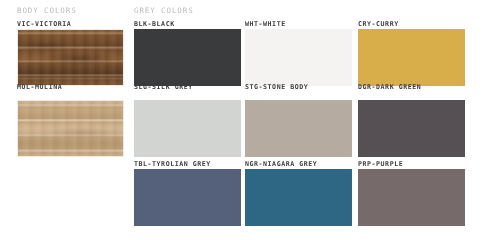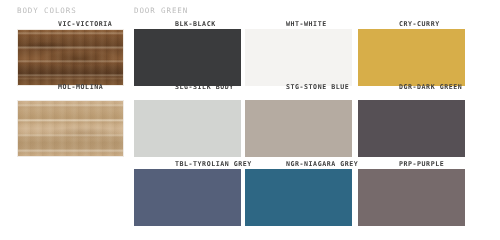--- a/index.html
+++ b/index.html
@@ -44,21 +44,20 @@
   }
 
   .swatch-label {
     font-size: 6.6px;
     letter-spacing: 0.55px;
     color: #3c3c3c;
     line-height: 9px;
     height: 9px;
     white-space: nowrap;
     font-weight: 700;
-    margin-left: 41px;
   }
 
   .swatch {
     width: 107px;
     height: 57px;
     box-sizing: border-box;
   }
   .swatch-wood {
     border: 1px solid #efeae4;
   }
@@ -144,37 +143,37 @@
     <div class="section-title slot-head">BODY COLORS</div>
 
     <div class="swatch-label slot-r1-lab">VIC-VICTORIA</div>
     <div class="swatch swatch-wood wood-vic slot-r1-sw"></div>
 
     <div class="swatch-label slot-r2-lab">MOL-MOLINA</div>
     <div class="swatch swatch-wood wood-mol slot-r2-sw"></div>
   </div>
 
   <div class="col col-d1">
-    <div class="section-title slot-head">DOOR GREEN</div>
+    <div class="section-title slot-head">GREY COLORS</div>
 
     <div class="swatch-label slot-r1-lab">BLK-BLACK</div>
     <div class="swatch slot-r1-sw" style="background-color: rgb(58, 59, 61);"></div>
 
-    <div class="swatch-label slot-r2-lab">SLG-SILK BODY</div>
+    <div class="swatch-label slot-r2-lab">SLG-SILK GREY</div>
     <div class="swatch slot-r2-sw" style="background-color: rgb(210, 212, 209);"></div>
 
     <div class="swatch-label slot-r3-lab">TBL-TYROLIAN GREY</div>
     <div class="swatch slot-r3-sw" style="background-color: rgb(85, 96, 122);"></div>
   </div>
 
   <div class="col col-d2">
     <div class="swatch-label slot-r1-lab">WHT-WHITE</div>
     <div class="swatch slot-r1-sw" style="background-color: rgb(244, 243, 241);"></div>
 
-    <div class="swatch-label slot-r2-lab">STG-STONE BLUE</div>
+    <div class="swatch-label slot-r2-lab">STG-STONE BODY</div>
     <div class="swatch slot-r2-sw" style="background-color: rgb(181, 171, 161);"></div>
 
     <div class="swatch-label slot-r3-lab">NGR-NIAGARA GREY</div>
     <div class="swatch slot-r3-sw" style="background-color: rgb(46, 103, 132);"></div>
   </div>
 
   <div class="col col-d3">
     <div class="swatch-label slot-r1-lab">CRY-CURRY</div>
     <div class="swatch slot-r1-sw" style="background-color: rgb(215, 174, 73);"></div>
 

